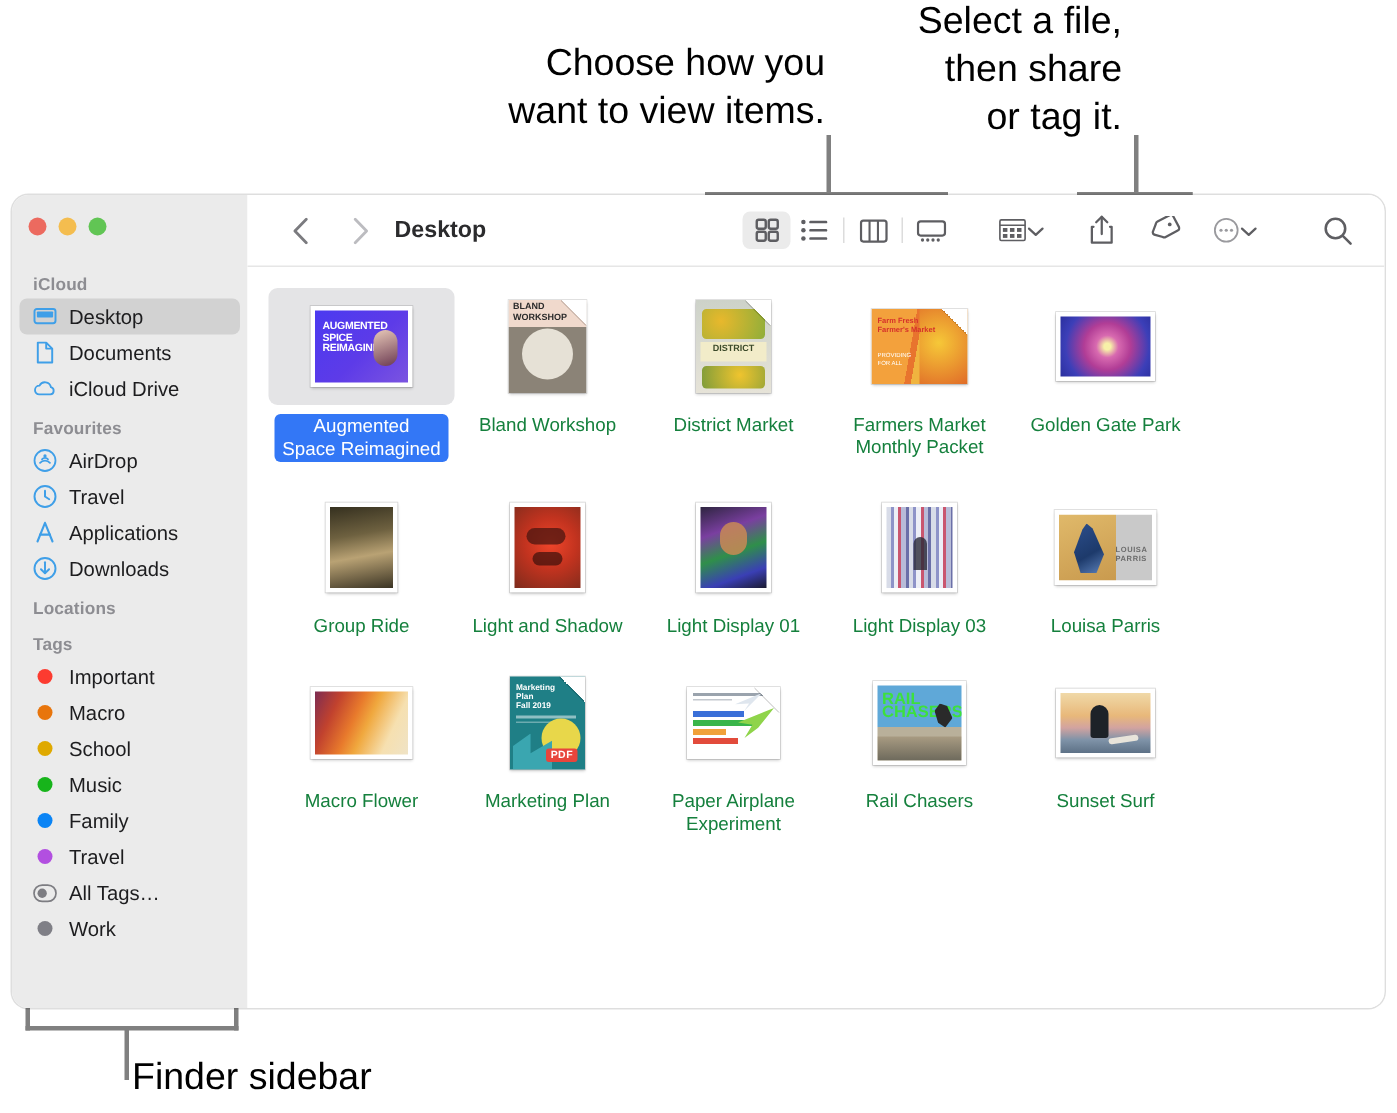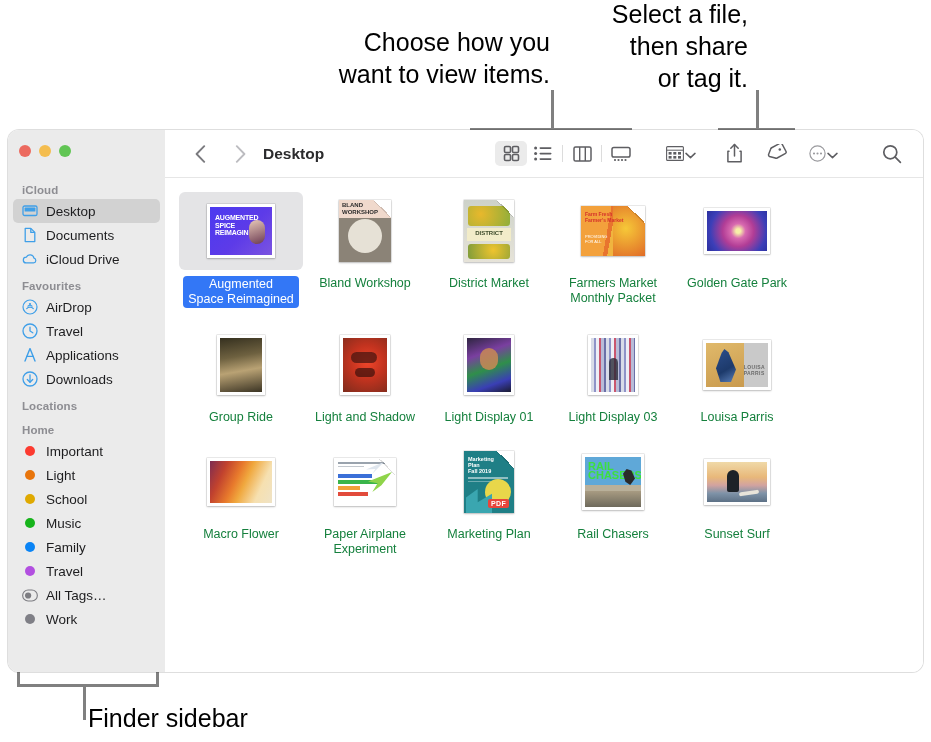--- a/index.html
+++ b/index.html
@@ -223,32 +223,32 @@
           <span class="sb-ico">
             <svg width="16" height="16" viewBox="0 0 16 16">
               <circle cx="8" cy="8" r="7" stroke="#3f9fe8" stroke-width="1.3" fill="none"></circle>
               <line x1="8" y1="3.8" x2="8" y2="11" stroke="#3f9fe8" stroke-width="1.3" stroke-linecap="round"></line>
               <path d="M5.3 8.5 8 11.2l2.7-2.7" stroke="#3f9fe8" stroke-width="1.3" fill="none" stroke-linecap="round" stroke-linejoin="round"></path>
             </svg>
           </span>
           <span>Downloads</span>
         </div>
         <div class="sb-header">Locations</div>
-        <div class="sb-header">Home</div>
+        <div class="sb-header">Tags</div>
         <div class="sb-item">
           <span class="sb-ico">
             <span class="dot" style="background:#fc3b30"></span>
           </span>
           <span>Important</span>
         </div>
         <div class="sb-item">
           <span class="sb-ico">
             <span class="dot" style="background:#e8750c"></span>
           </span>
-          <span>Light</span>
+          <span>Macro</span>
         </div>
         <div class="sb-item">
           <span class="sb-ico">
             <span class="dot" style="background:#dfa900"></span>
           </span>
           <span>School</span>
         </div>
         <div class="sb-item">
           <span class="sb-ico">
             <span class="dot" style="background:#17b41b"></span>
@@ -525,54 +525,54 @@
           <div class="thumb-wrap">
             <div class="thumb photo">
               <div style="position: relative; overflow: hidden; width: 62px; height: 42px; background: linear-gradient(115deg, rgb(125, 44, 82) 0%, rgb(193, 66, 46) 22%, rgb(232, 122, 44) 42%, rgb(240, 168, 62) 55%, rgb(246, 224, 176) 78%, rgb(239, 227, 198) 100%);"></div>
             </div>
           </div>
           <div class="label">Macro Flower</div>
         </div>
         <div class="cell">
           <div class="thumb-wrap">
             <div class="thumb doc">
+              <div style="position: relative; overflow: hidden; width: 50px; height: 62px; background: rgb(31, 127, 134);">
+                <div style="position:absolute;left:4px;top:5px;color:#fff;font-size:5.5px;font-weight:700;line-height:6px;">Marketing<br>Plan<br>Fall 2019</div>
+                <div style="position:absolute;left:4px;top:26px;right:6px;height:1.5px;background:rgba(255,255,255,.5);"></div>
+                <div style="position:absolute;left:4px;top:30px;right:10px;height:1.2px;background:rgba(255,255,255,.35);"></div>
+                <div style="position:absolute;right:3px;bottom:8px;width:26px;height:26px;border-radius:50%;background:#e8d74a;"></div>
+                <div style="position:absolute;left:2px;bottom:0;width:26px;height:24px;background:#3aa6b0;clip-path:polygon(0 100%,0 35%,45% 0,45% 55%,100% 20%,100% 100%);"></div>
+              </div>
+              <div class="fold"></div>
+              <div class="pdfbadge">PDF</div>
+            </div>
+          </div>
+          <div class="label">Marketing Plan</div>
+        </div>
+        <div class="cell">
+          <div class="thumb-wrap">
+            <div class="thumb doc">
               <div style="position: relative; overflow: hidden; width: 62px; height: 48px; background: rgb(255, 255, 255);">
                 <div style="position:absolute;left:4px;top:4px;right:6px;height:2px;background:#9aa3ad;"></div>
                 <div style="position:absolute;left:4px;top:8px;width:26px;height:1.2px;background:#c3c8ce;"></div>
                 <div style="position:absolute;left:4px;top:16px;width:34px;height:4px;background:#3a6fd8;"></div>
                 <div style="position:absolute;left:4px;top:22px;width:40px;height:4px;background:#39b54a;"></div>
                 <div style="position:absolute;left:4px;top:28px;width:22px;height:4px;background:#f0a13a;"></div>
                 <div style="position:absolute;left:4px;top:34px;width:30px;height:4px;background:#e24b3b;"></div>
                 <div style="position:absolute;right:4px;top:14px;width:24px;height:20px;background:#8fd44a;clip-path:polygon(100% 0,0 48%,40% 56%,18% 100%,56% 66%,100% 0);"></div>
                 <div style="position:absolute;right:12px;top:4px;width:18px;height:12px;background:#dfe6ee;clip-path:polygon(100% 0,0 62%,52% 58%,34% 100%);"></div>
               </div>
               <div class="fold"></div>
             </div>
           </div>
           <div class="label">Paper Airplane
 Experiment</div>
         </div>
         <div class="cell">
           <div class="thumb-wrap">
-            <div class="thumb doc">
-              <div style="position: relative; overflow: hidden; width: 50px; height: 62px; background: rgb(31, 127, 134);">
-                <div style="position:absolute;left:4px;top:5px;color:#fff;font-size:5.5px;font-weight:700;line-height:6px;">Marketing<br>Plan<br>Fall 2019</div>
-                <div style="position:absolute;left:4px;top:26px;right:6px;height:1.5px;background:rgba(255,255,255,.5);"></div>
-                <div style="position:absolute;left:4px;top:30px;right:10px;height:1.2px;background:rgba(255,255,255,.35);"></div>
-                <div style="position:absolute;right:3px;bottom:8px;width:26px;height:26px;border-radius:50%;background:#e8d74a;"></div>
-                <div style="position:absolute;left:2px;bottom:0;width:26px;height:24px;background:#3aa6b0;clip-path:polygon(0 100%,0 35%,45% 0,45% 55%,100% 20%,100% 100%);"></div>
-              </div>
-              <div class="fold"></div>
-              <div class="pdfbadge">PDF</div>
-            </div>
-          </div>
-          <div class="label">Marketing Plan</div>
-        </div>
-        <div class="cell">
-          <div class="thumb-wrap">
             <div class="thumb photo">
               <div style="position: relative; overflow: hidden; width: 56px; height: 50px; background: linear-gradient(rgb(95, 168, 216) 0px, rgb(95, 168, 216) 55%, rgb(185, 176, 154) 55%, rgb(185, 176, 154) 100%);">
                 <div style="position:absolute;left:3px;top:5px;color:#3de03d;font-size:11px;font-weight:700;line-height:9px;font-family:Liberation Sans, sans-serif;">RAIL<br>CHASERS</div>
                 <div style="position:absolute;right:6px;top:12px;width:12px;height:16px;background:#2a2a2a;clip-path:polygon(30% 0,70% 10%,100% 60%,60% 100%,20% 80%,0 30%);"></div>
                 <div style="position:absolute;left:0;right:0;bottom:0;height:16px;background:linear-gradient(180deg,#a89b82,#6e6a5c);"></div>
               </div>
             </div>
           </div>
           <div class="label">Rail Chasers</div>
         </div>

